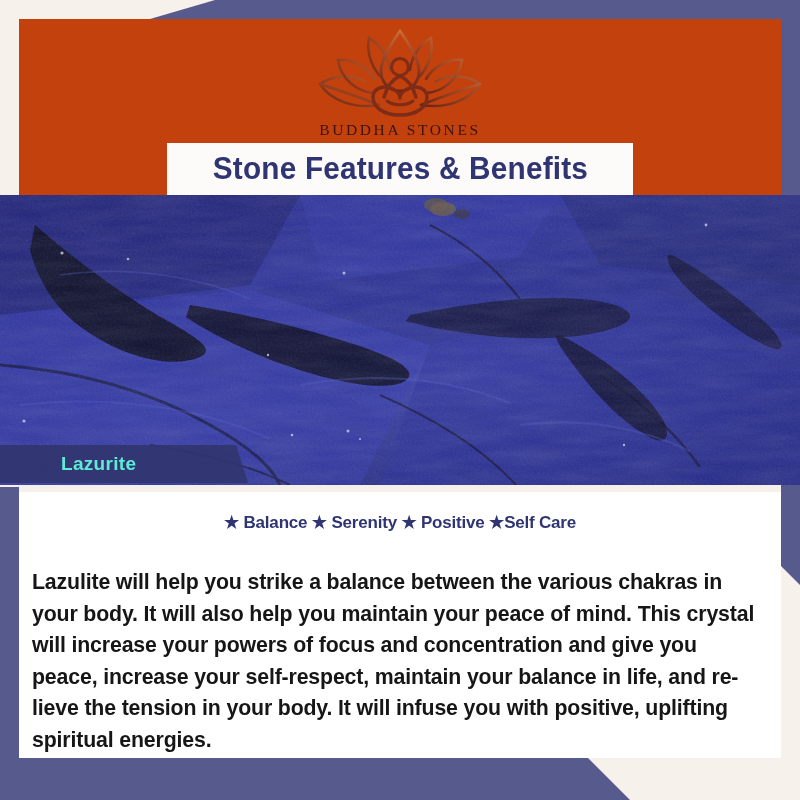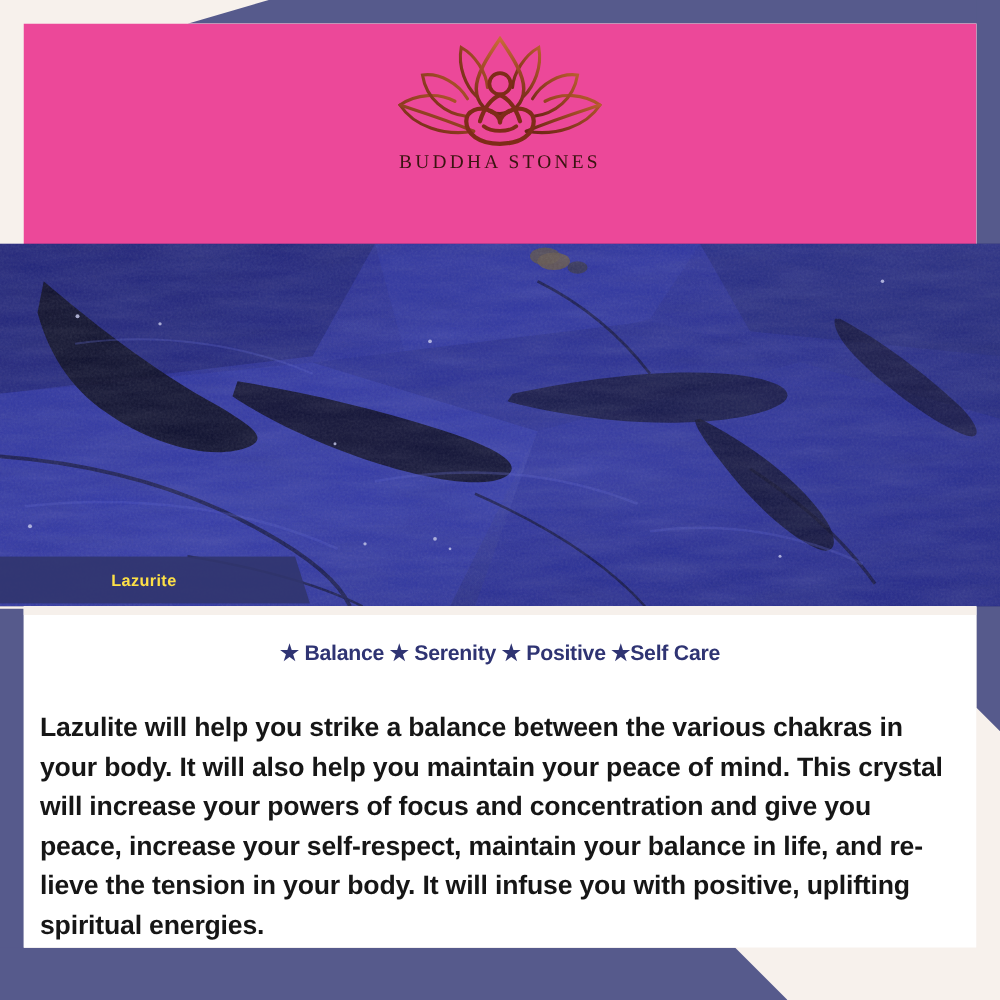--- a/index.html
+++ b/index.html
@@ -44,21 +44,21 @@
     left: 0; bottom: 0; width: 800px; height: 42px;
     background: #565A8C;
     clip-path: polygon(0 0, 588px 0, 630px 42px, 0 42px);
   }
 
   
   #header {
     position: absolute;
     top: 19px; left: 19px;
     width: 762px; height: 208px;
-    background: #ec4899;
+    background: #c2410c;
   }
 
   #logo-wrap {
     position: absolute;
     top: 8px; left: 0; right: 0;
     display: flex;
     flex-direction: column;
     align-items: center;
   }
   #logo-mark { width: 186px; height: 92px; display: block; }
@@ -106,24 +106,24 @@
     position: absolute;
     left: 0; bottom: 2px;
     width: 248px; height: 38px;
     background: rgba(49,53,110,0.90);
     clip-path: polygon(0 0, 236px 0, 248px 38px, 0 38px);
     display: flex;
     align-items: center;
     z-index: 4;
   }
   #caption-text {
-    color: #fde047;
-    font-size: 13px;
+    color: #5eead4;
+    font-size: 19px;
     font-weight: bold;
-    padding-left: 89px;
+    padding-left: 61px;
     letter-spacing: 0.3px;
   }
 
   
   #content {
     position: absolute;
     left: 19px; top: 485px;
     width: 762px; height: 273px;
     background: #FFFFFF;
   }
@@ -208,20 +208,23 @@
         <path d="M93 49 C86 52 80 60 77 70" fill="none" stroke="#7E2C18" stroke-width="3.4" stroke-linecap="round"></path>
         <path d="M93 49 C100 52 106 60 109 70" fill="none" stroke="#7E2C18" stroke-width="3.4" stroke-linecap="round"></path>
         <path d="M66 70 C66 62 76 57 86 62 C90 64 93 67 93 71 C93 67 96 64 100 62 C110 57 120 62 120 70
                  C120 80 110 88 93 88 C76 88 66 80 66 70 Z" fill="none" stroke="#7E2C18" stroke-width="3.4" stroke-linejoin="round"></path>
         <path d="M80 74 C86 79 100 79 106 74" fill="none" stroke="#7E2C18" stroke-width="3" stroke-linecap="round"></path>
       </svg>
       <div id="logo-word">BUDDHA STONES</div>
     </div>
   </div>
 
+  <div id="title-plate">
+    <div id="title-text">Stone Features &amp; Benefits</div>
+  </div>
 
   <div id="photo">
     <svg viewBox="0 0 800 290" preserveAspectRatio="none" aria-hidden="true">
       <defs>
         <linearGradient id="base" x1="0" y1="0" x2="1" y2="1">
           <stop offset="0" stop-color="#262A8E"></stop>
           <stop offset="0.35" stop-color="#2E34A2"></stop>
           <stop offset="0.65" stop-color="#242A86"></stop>
           <stop offset="1" stop-color="#1B2070"></stop>
         </linearGradient>

